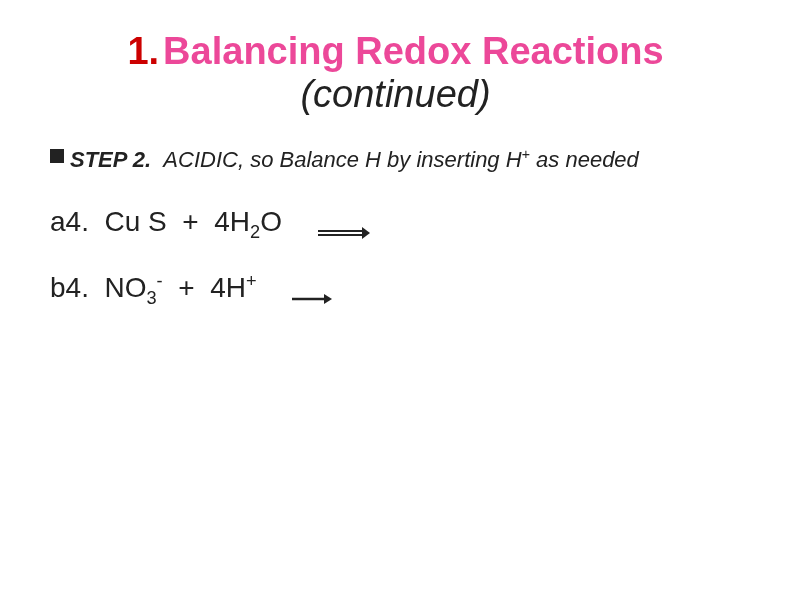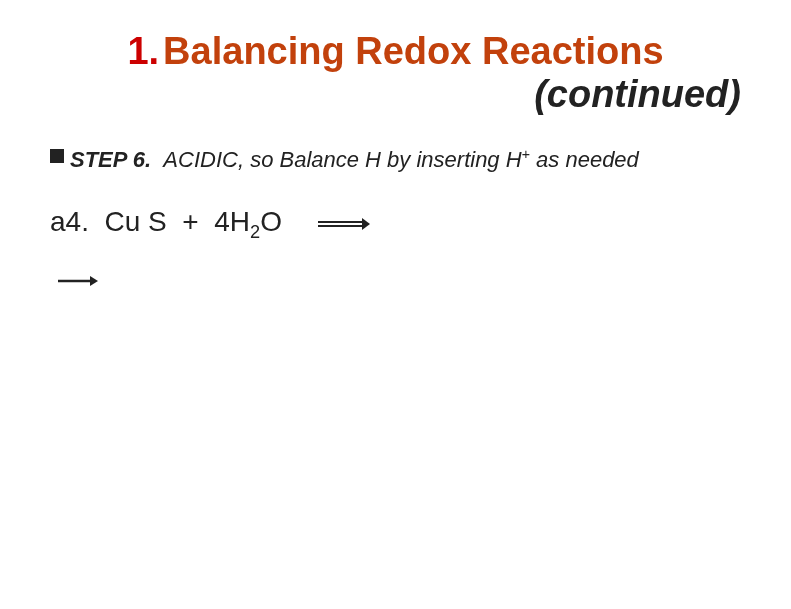--- a/index.html
+++ b/index.html
@@ -28,37 +28,36 @@
     }
 
     .title-block {
       text-align: center;
       margin-bottom: 28px;
     }
 
     .title-line1 {
       font-size: 38px;
       font-weight: bold;
-      color: #c2410c;
+      color: #ec4899;
       display: inline;
     }
 
     .title-number {
       font-size: 38px;
       font-weight: bold;
       color: #cc0000;
       margin-right: 4px;
     }
 
     .title-line2 {
       font-size: 38px;
-      font-weight: bold;
+      font-weight: normal;
       color: #222222;
       font-style: italic;
-      text-align: right;
     }
 
     .step-block {
       font-size: 22px;
       color: #222222;
       margin-bottom: 30px;
       line-height: 1.4;
       display: flex;
       align-items: flex-start;
     }
@@ -82,21 +81,21 @@
     .step-text .bold-part {
       font-weight: bold;
       font-style: italic;
     }
 
     .reaction-block {
       margin-bottom: 28px;
       font-size: 28px;
       color: #222222;
       display: flex;
-      align-items: center;
+      align-items: flex-end;
       flex-wrap: wrap;
       gap: 16px;
     }
 
     .reaction-label {
       font-size: 28px;
       font-weight: normal;
       margin-right: 4px;
     }
 
@@ -131,37 +130,38 @@
   <div class="title-block">
     <div>
       <span class="title-number">1.</span><span class="title-line1">Balancing Redox Reactions</span>
     </div>
     <div class="title-line2">(continued)</div>
   </div>
 
   <div class="step-block">
     <span class="bullet-square"></span>
     <span class="step-text">
-      <span class="bold-part">STEP 6.</span>&nbsp;&nbsp;<em>ACIDIC, so Balance H by inserting H<sup>+</sup> as needed</em>
+      <span class="bold-part">STEP 2.</span>&nbsp;&nbsp;<em>ACIDIC, so Balance H by inserting H<sup>+</sup> as needed</em>
     </span>
   </div>
 
   <div class="reaction-block">
     <span class="reaction-label">a4.&nbsp;&nbsp;Cu S&nbsp; + &nbsp;4H<sub>2</sub>O&nbsp;</span>
 
     <span class="arrow-long">
       <svg class="arrow-svg" width="52" height="20" viewBox="0 0 52 20">
         <line x1="0" y1="8" x2="44" y2="8" stroke="#222" stroke-width="2"></line>
         <line x1="0" y1="12" x2="44" y2="12" stroke="#222" stroke-width="2"></line>
         <polygon points="44,4 52,10 44,16" fill="#222"></polygon>
       </svg>
     </span>
   </div>
 
   <div class="reaction-block">
+    <span class="reaction-label">b4.&nbsp;&nbsp;NO<sub>3</sub><sup>-</sup>&nbsp; + &nbsp;4H<sup>+</sup>&nbsp;</span>
 
     <span class="arrow-long">
       <svg class="arrow-svg" width="40" height="20" viewBox="0 0 40 20">
         <line x1="0" y1="10" x2="32" y2="10" stroke="#222" stroke-width="2.5"></line>
         <polygon points="32,5 40,10 32,15" fill="#222"></polygon>
       </svg>
     </span>
   </div>
 
 </div>

